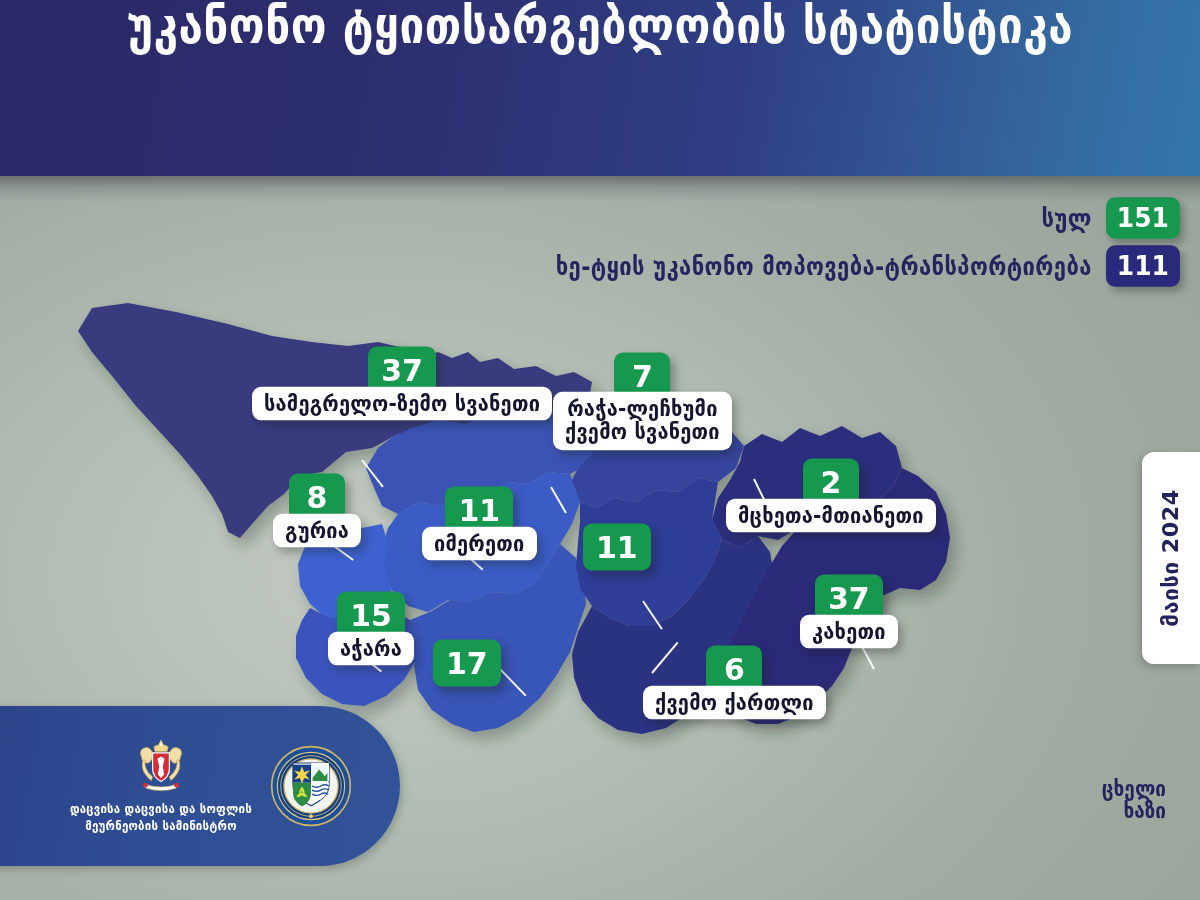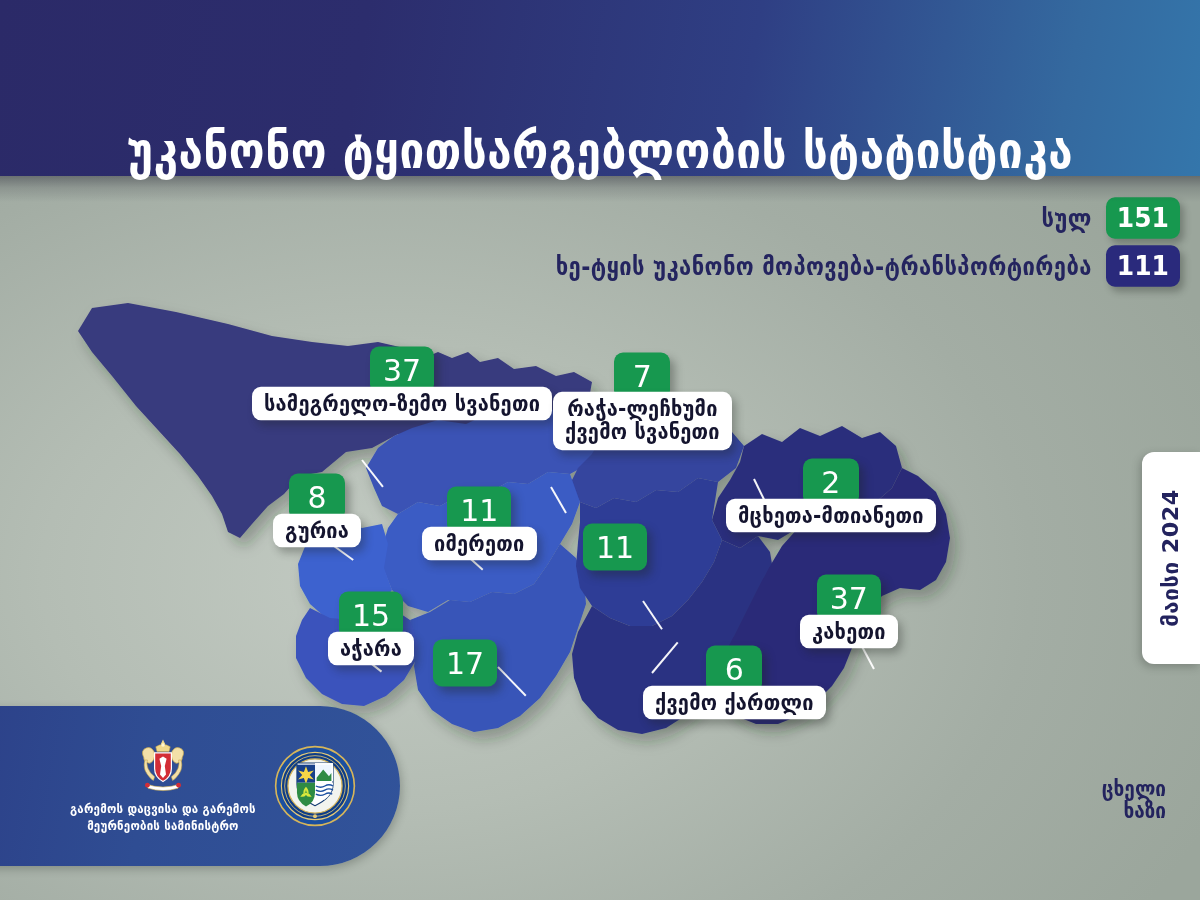--- a/index.html
+++ b/index.html
@@ -14,21 +14,21 @@
     position:absolute; left:0; top:0;
     width:1200px; height:900px;
     background: radial-gradient(ellipse 900px 620px at 32% 64%, #c2cac2 0%, #b4bdb4 38%, #a3ada4 72%, #9ba69c 100%);
     overflow:hidden;
   }
 
   
   #header {
     position:absolute; left:0; top:0; width:1200px; height:176px;
     background: linear-gradient(100deg, #2b2a68 0%, #2c2d6d 30%, #2f3f84 62%, #34699f 88%, #3476ab 100%);
-    display:flex; align-items:flex-end; justify-content:center;
+    display:flex; align-items:flex-start; justify-content:center;
     z-index:6;
   }
   #header-shadow {
     position:absolute; left:0; top:176px; width:1200px; height:26px;
     background: linear-gradient(180deg, rgba(30,30,45,.42) 0%, rgba(30,30,45,.16) 45%, rgba(30,30,45,0) 100%);
     z-index:5;
   }
   #title {
     color:#fff;
     font-size:44px;
@@ -74,21 +74,21 @@
   }
   #map-svg { position:absolute; left:0; top:0; width:1200px; height:724px; }
 
   
   .marker { position:absolute; z-index:3; }
   .num-box {
     display:inline-flex; align-items:center; justify-content:center;
     background:#17984f;
     border-radius:9px;
     color:#fff;
-    font-size:30px; font-weight:400;
+    font-size:30px; font-weight:700;
     min-width:56px; height:46px; padding:16px 13px;
     box-shadow: 5px 6px 8px rgba(30,35,30,.34);
     position:relative; z-index:2;
     transform: scaleY(1.02);
   }
   .name-box {
     display:inline-block;
     background:#ffffff;
     border-radius:9px;
     color:#14142e;
@@ -352,21 +352,21 @@
             <path d="M20 38 q-4 14 4 24 q6 8 10 10 l2 -6 q-8 -6 -11 -14 q-3 -8 -1 -14z" fill="#f3e0a8" stroke="#c9a94e" stroke-width="1"></path>
             <path d="M80 38 q4 14 -4 24 q-6 8 -10 10 l-2 -6 q8 -6 11 -14 q3 -8 1 -14z" fill="#f3e0a8" stroke="#c9a94e" stroke-width="1"></path>
             <path d="M36 26 h28 v26 q0 14 -14 22 q-14 -8 -14 -22z" fill="#d32d36" stroke="#ffffff" stroke-width="2"></path>
             <path d="M44 36 l6 -4 l6 4 l-3 12 l2 14 l-5 6 l-5 -6 l2 -14z" fill="#ffffff"></path>
             <circle cx="50" cy="40" r="3.4" fill="#ffffff"></circle>
             <path d="M22 78 q28 10 56 0 l-3 7 q-25 8 -50 0z" fill="#ffffff" stroke="#c9a94e" stroke-width="1"></path>
             <circle cx="24" cy="80" r="4" fill="#d32d36"></circle>
             <circle cx="76" cy="80" r="4" fill="#d32d36"></circle>
           </g>
         </svg>
-        <div id="ministry-text">გარემოს დაცვისა და გარემოს
+        <div id="ministry-text">დაცვისა დაცვისა და სოფლის
 მეურნეობის სამინისტრო</div>
       </div>
 
       <svg class="seal" viewBox="0 0 100 100">
         <circle cx="50" cy="50" r="48" fill="#1b4fa0" stroke="#d6b55a" stroke-width="2"></circle>
         <circle cx="50" cy="50" r="41" fill="#0f3d86" stroke="#e3c877" stroke-width="1.4"></circle>
         <circle cx="50" cy="50" r="33" fill="#f2f4ef" stroke="#d6b55a" stroke-width="1.6"></circle>
         <path d="M50 22 h22 v26 q0 16 -22 26 q-22 -10 -22 -26 V22z" fill="#ffffff" stroke="#163c73" stroke-width="1.4"></path>
         <path d="M50 22 h22 v22 h-22z" fill="#ffffff"></path>
         <path d="M50 24 h20 v20 h-20z" fill="#eef6ff"></path>

